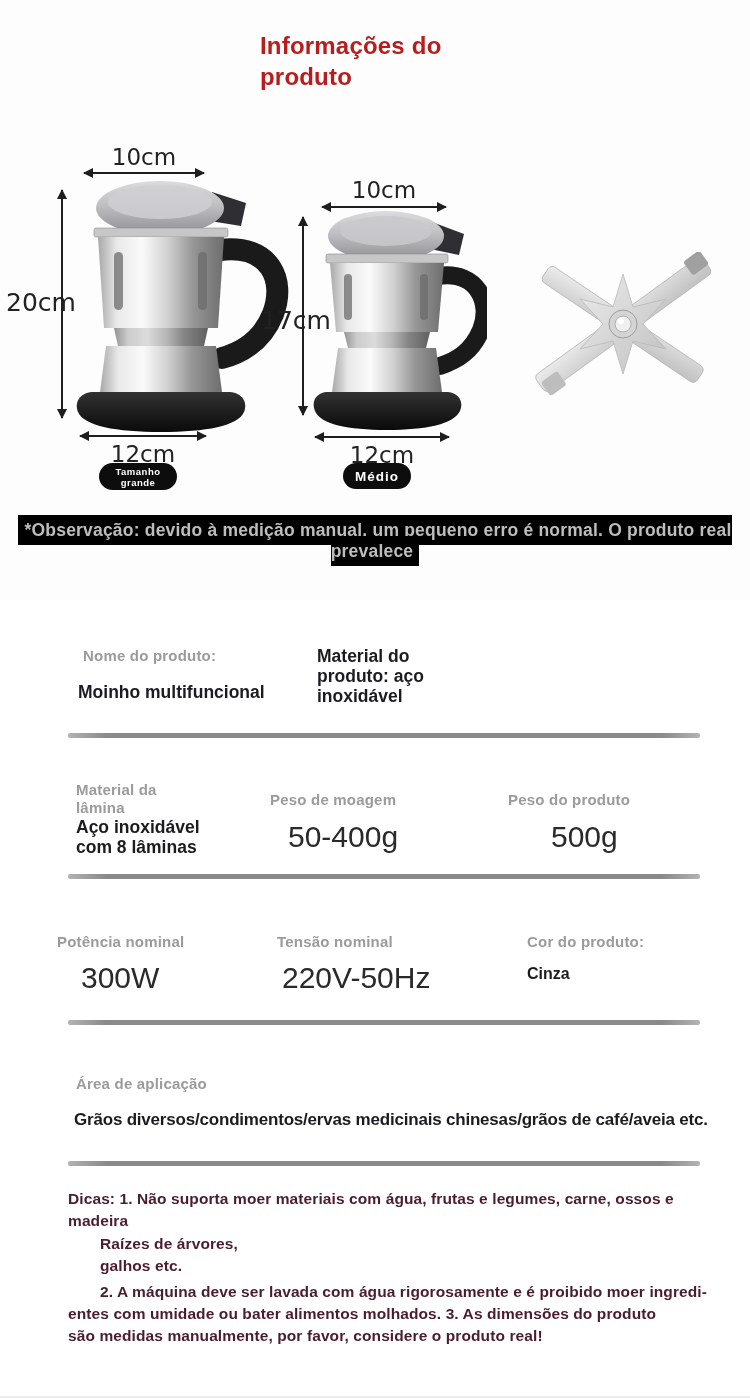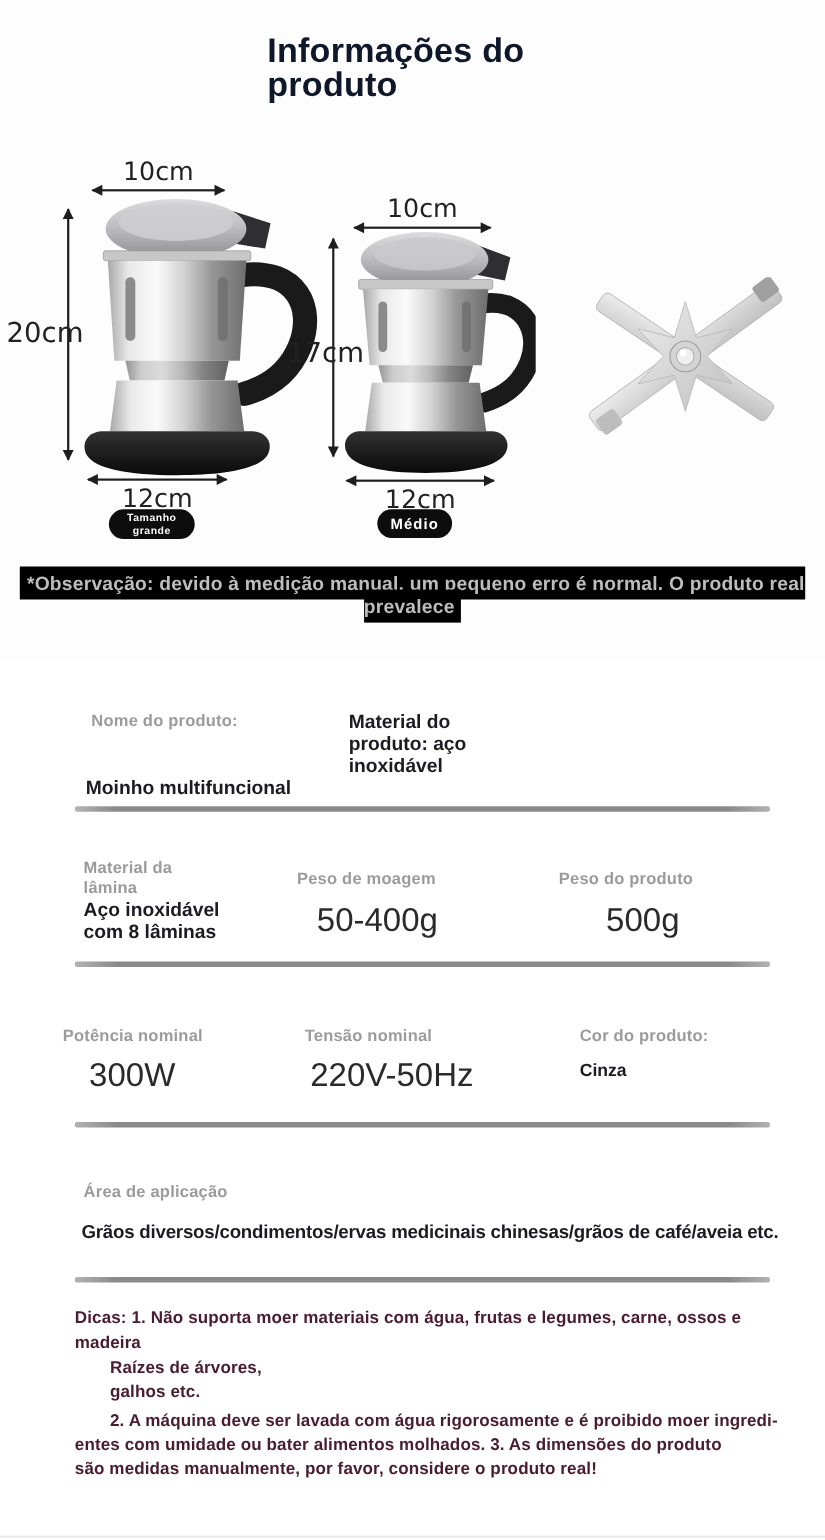--- a/index.html
+++ b/index.html
@@ -1,22 +1,22 @@
 <!DOCTYPE html>
 <html><head>
 <meta charset="utf-8">
 <style>
   html,body{margin:0;padding:0;}
   body{width:750px;height:1400px;position:relative;background:#ffffff;
        font-family:"Liberation Sans","DejaVu Sans",sans-serif;overflow:hidden;}
   .page{position:absolute;inset:0;}
   .photo-area{position:absolute;left:0;top:0;width:750px;height:600px;background:#fdfdfd;}
 
-  .title{position:absolute;left:243px;top:30px;font-size:31px;line-height:31px;
-         font-weight:800;color:#0f172a;letter-spacing:.2px;}
+  .title{position:absolute;left:260px;top:30px;font-size:24px;line-height:31px;
+         font-weight:800;color:#b91c1c;letter-spacing:.2px;}
 
   .dim{position:absolute;font-size:23px;font-weight:500;color:#222;font-family:"DejaVu Sans",sans-serif;}
   .dim.center{text-align:center;}
 
   .harrow{position:absolute;height:0;border-top:2px solid #1e1e1e;}
   .harrow::before{content:"";position:absolute;left:-1px;top:-6px;width:0;height:0;
     border-top:5px solid transparent;border-bottom:5px solid transparent;border-right:10px solid #1e1e1e;}
   .harrow::after{content:"";position:absolute;right:-1px;top:-6px;width:0;height:0;
     border-top:5px solid transparent;border-bottom:5px solid transparent;border-left:10px solid #1e1e1e;}
   .varrow{position:absolute;width:0;border-left:2px solid #1e1e1e;}
@@ -147,21 +147,21 @@
     <circle cx="95" cy="72" r="14" fill="#d4d4d4" stroke="#9e9e9e"></circle>
     <circle cx="95" cy="72" r="8" fill="#efefef" stroke="#b0b0b0"></circle>
     <circle cx="93" cy="69" r="3" fill="#ffffff"></circle>
   </svg>
 
   <div class="observation">
     <span>*Observação: devido à medição manual, um pequeno erro é normal. O produto real prevalece</span>
   </div>
 
   <div class="lbl" style="left:83px;top:647px;">Nome do produto:</div>
-  <div class="val-bold nowrap" style="left:78px;top:682px;margin-top:24px;">Moinho multifuncional</div>
+  <div class="val-bold nowrap" style="left:78px;top:682px;">Moinho multifuncional</div>
   <div class="val-bold" style="left:317px;top:646px;width:116px;">Material do produto: aço inoxidável</div>
   <div class="divider" style="top:733px;"></div>
 
   <div class="lbl" style="left:76px;top:781px;width:110px;">Material da lâmina</div>
   <div class="val-bold" style="left:76px;top:817px;width:140px;">Aço inoxidável com 8 lâminas</div>
   <div class="lbl nowrap" style="left:270px;top:791px;">Peso de moagem</div>
   <div class="val-big nowrap" style="left:288px;top:820px;">50-400g</div>
   <div class="lbl nowrap" style="left:508px;top:791px;text-align:right;">Peso do produto</div>
   <div class="val-big nowrap" style="left:551px;top:820px;">500g</div>
   <div class="divider" style="top:874px;"></div>

